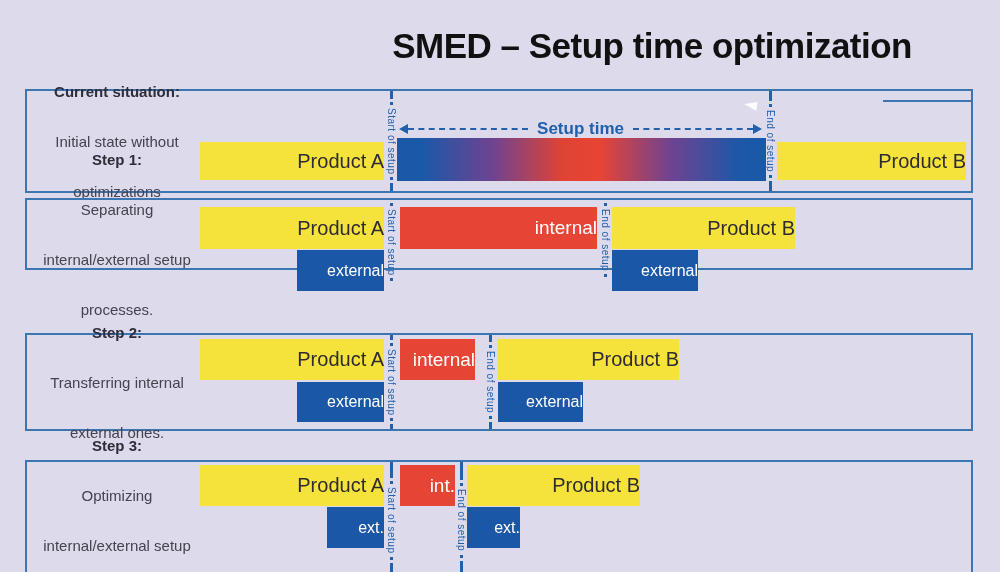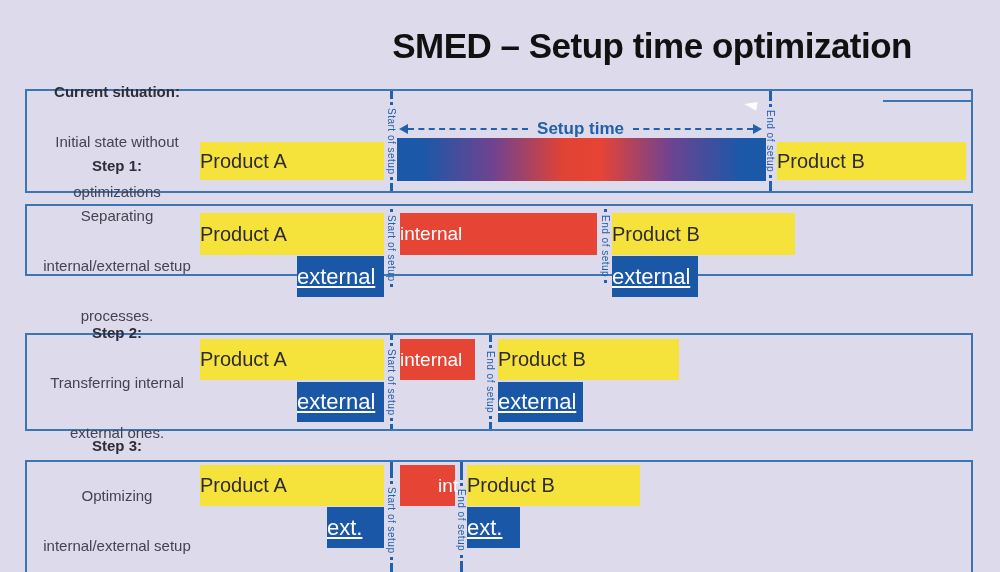--- a/index.html
+++ b/index.html
@@ -5,28 +5,28 @@
   :root{
     --background:#dcdaeb; --panel-border:#3b76b3; --yellow:#f5e23b; --red:#e64434;
     --blue:#1b57a7; --blue-line:#2160ac; --text-dark:#45434e; --text-heading:#111111; --bar-text:#2f2b33;
   }
   *{margin:0;padding:0;box-sizing:border-box;}
   html,body{width:1000px;height:572px;overflow:hidden;}
   body{background:var(--background);font-family:"Liberation Sans",sans-serif;position:relative;}
   .title{position:absolute;top:26px;left:0;width:912px;text-align:right;
          font-size:35px;font-weight:800;letter-spacing:-0.5px;color:var(--text-heading);}
   .panel{position:absolute;left:25px;width:948px;border:2px solid var(--panel-border);}
-  .p1{top:89px;height:104px;} .p2{top:204px;height:72px;} .p3{top:333px;height:98px;} .p4{top:460px;height:121px;}
+  .p1{top:89px;height:104px;} .p2{top:198px;height:72px;} .p3{top:333px;height:98px;} .p4{top:460px;height:121px;}
   .caption{position:absolute;left:4px;top:0;bottom:0;width:172px;display:flex;flex-direction:column;
            justify-content:center;text-align:center;color:var(--text-dark);font-size:15px;line-height:19px;gap:31px;}
   .caption .ct{font-weight:bold;color:#2e2d38;}
-  .bar{position:absolute;display:flex;align-items:center;justify-content:flex-start;}
+  .bar{position:absolute;display:flex;align-items:center;justify-content:flex-end;}
   .bar.yellow{background:var(--yellow);color:var(--bar-text);font-size:20px;}
   .bar.red{background:var(--red);color:#fff;font-size:19px;}
-  .bar.blue{background:var(--blue);color:#fff;font-size:22px;text-decoration:underline;}
+  .bar.blue{background:var(--blue);color:#fff;font-size:16px;}
   .divider{position:absolute;top:0;bottom:0;width:14px;display:flex;flex-direction:column;align-items:center;}
   .divider .dash{width:3px;flex:1 1 8px;background:var(--blue-line);}
   .divider .ddot{width:3px;height:3px;flex:0 0 3px;margin:3px 0;background:var(--blue-line);}
   .divider .vtext{flex:0 0 auto;writing-mode:vertical-rl;font-size:10px;line-height:1;
                   color:var(--blue-line);white-space:nowrap;letter-spacing:0.5px;}
   .setup-arrow{position:absolute;display:flex;align-items:center;color:var(--blue-line);}
   .setup-arrow .dashline{flex:1;border-top:2px dashed var(--blue-line);}
   .setup-arrow .ah{width:0;height:0;border-top:5px solid transparent;border-bottom:5px solid transparent;}
   .setup-arrow .ah.l{border-right:9px solid var(--blue-line);}
   .setup-arrow .ah.r{border-left:9px solid var(--blue-line);}

